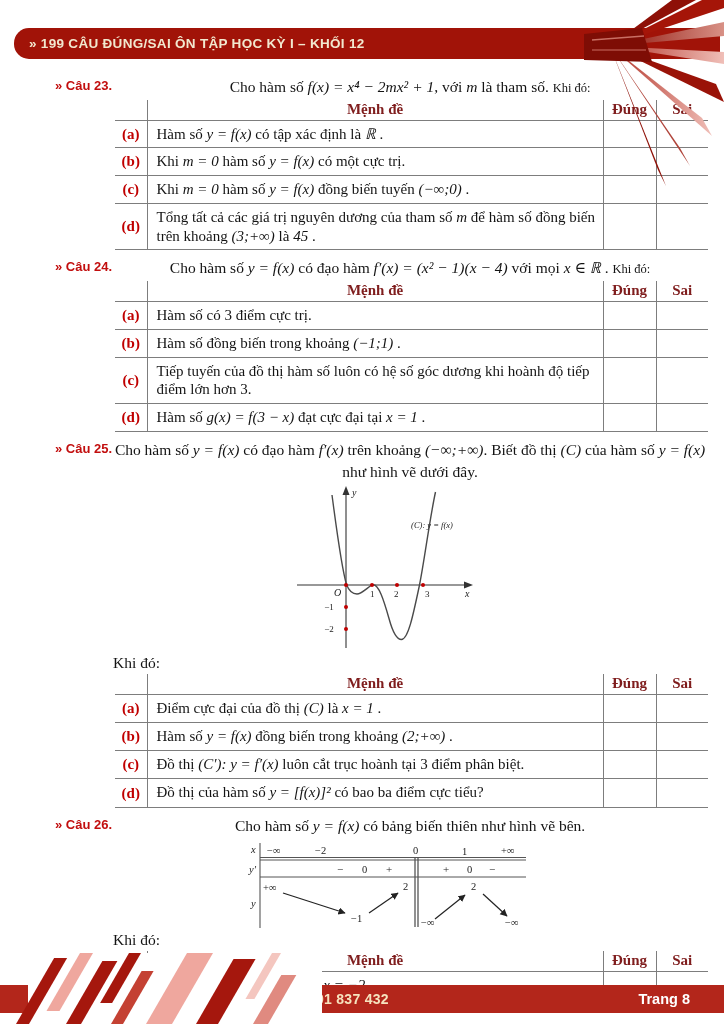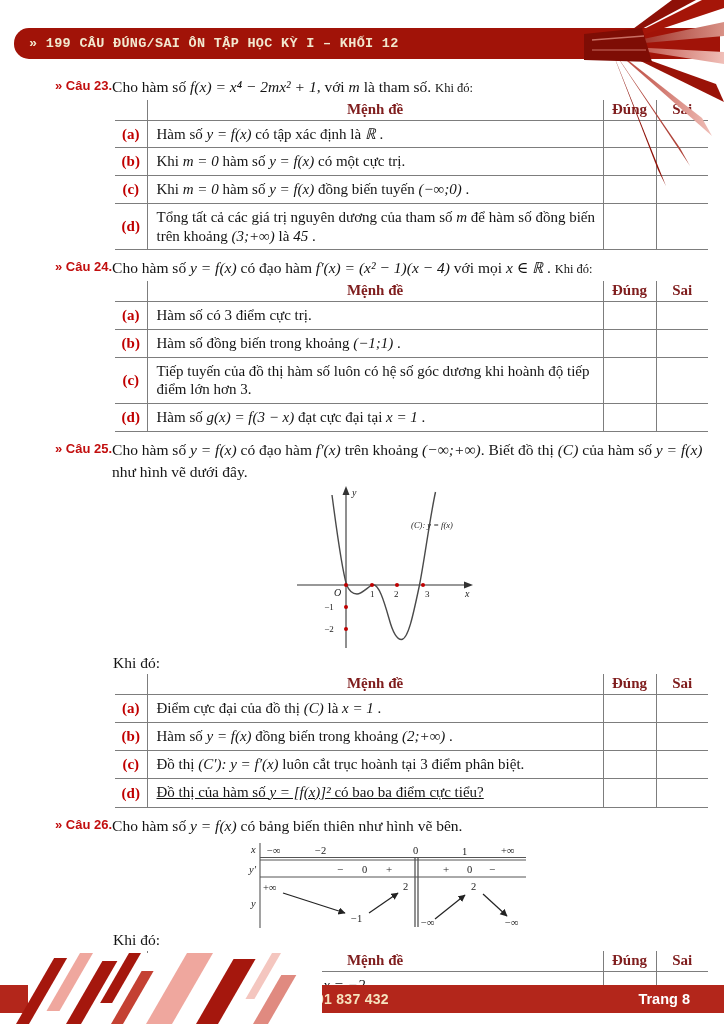--- a/index.html
+++ b/index.html
@@ -7,32 +7,32 @@
     width:724px;height:1024px;position:relative;overflow:hidden;background:#fff;
     font-family:"Liberation Serif","DejaVu Serif",serif;color:#141414;
   }
   
   .top-bar{
     position:absolute;top:28px;left:14px;right:4px;height:31px;
     background:#A11308;border-radius:15px 4px 4px 15px;
     display:flex;align-items:center;padding-left:15px;box-sizing:border-box;z-index:1;
   }
   .top-bar-title{
-    color:#F2E8CF;font-family:Liberation Mono, monospace;
+    color:#F2E8CF;font-family:Liberation Sans, sans-serif;
     font-weight:700;font-size:13.5px;letter-spacing:.3px;white-space:nowrap;
   }
   .burst{position:absolute;top:0;right:0;z-index:2;}
   
   .content{position:absolute;top:74px;left:0;width:724px;}
   .q-head{display:flex;margin:2px 4px 2px 55px;}
   .q-label{
     flex:0 0 57px;color:#C20E0E;font-family:"Liberation Sans","DejaVu Sans",sans-serif;
     font-weight:700;font-size:13px;padding-top:2px;white-space:nowrap;
   }
-  .q-intro{font-size:15.5px;line-height:1.4;width:596px;}
+  .q-intro{font-size:15.5px;line-height:1.4;width:596px;text-align:center;}
   .math{font-style:italic;}
   .small{font-size:12.5px;}
   .khi-do{margin:2px 0 1px 113px;font-size:15.5px;}
   
   table.tf{
     border-collapse:collapse;table-layout:fixed;width:593px;
     margin:2px 0 7px 115px;
   }
   table.tf col.c1{width:32px;} table.tf col.c2{width:456px;}
   table.tf col.c3{width:53px;} table.tf col.c4{width:52px;}
@@ -261,21 +261,21 @@
       <td class="c-ans"></td>
     </tr>
     <tr>
       <td class="c-label b-r">(c)</td>
       <td class="c-stmt b-r"><span>Đồ thị </span><span class="math">(C′): y = f′(x)</span><span> luôn cắt trục hoành tại 3 điểm phân biệt.</span></td>
       <td class="c-ans b-r"></td>
       <td class="c-ans"></td>
     </tr>
     <tr>
       <td class="c-label b-r">(d)</td>
-      <td class="c-stmt b-r" style="padding-bottom:6px;text-decoration:underline;"><span>Đồ thị của hàm số </span><span class="math">y = [f(x)]²</span><span> có bao ba điểm cực tiểu?</span></td>
+      <td class="c-stmt b-r" style="padding-bottom:6px;"><span>Đồ thị của hàm số </span><span class="math">y = [f(x)]²</span><span> có bao ba điểm cực tiểu?</span></td>
       <td class="c-ans b-r"></td>
       <td class="c-ans"></td>
     </tr>
   </tbody>
     </table>
 
   <div class="q-head">
     <span class="q-label">» Câu 26.</span>
     <span class="q-intro"><span>Cho hàm số </span><span class="math">y = f(x)</span><span> có bảng biến thiên như hình vẽ bên.</span></span>
   </div>

